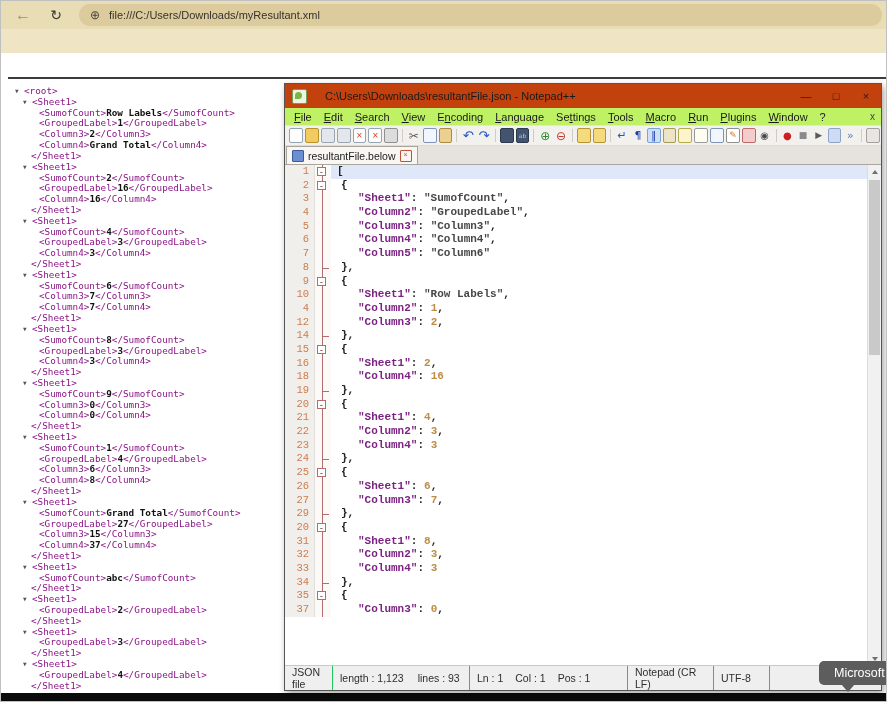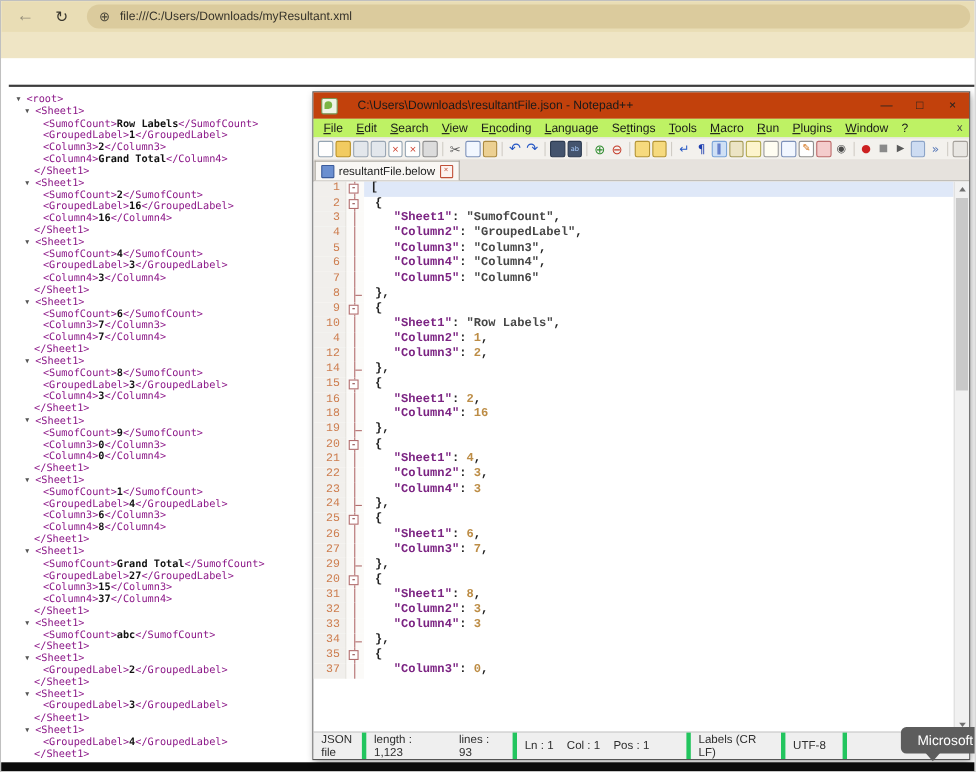--- a/index.html
+++ b/index.html
@@ -82,21 +82,21 @@
   .scroll{width:13px;flex:0 0 13px;background:#f1f1f1;border-left:1px solid #dcdcdc;position:relative;}
   .sc-up,.sc-dn{position:absolute;left:0;width:13px;height:13px;display:flex;align-items:center;justify-content:center;}
   .sc-up{top:0;}.sc-dn{bottom:0;}
   .sc-up::after{content:"";border:3px solid transparent;border-bottom:4px solid #707070;margin-bottom:3px;}
   .sc-dn::after{content:"";border:3px solid transparent;border-top:4px solid #707070;margin-top:3px;}
   .sc-th{position:absolute;left:1px;width:11px;top:15px;height:175px;background:#c9c9c9;}
 
   
   .statusbar{flex:0 0 20px;background:#efefef;border-top:1px solid #c9c9c9;display:flex;align-items:center;
              font-size:10.5px;color:#2e2e2e;box-sizing:border-box;}
-  .sb-sec{height:100%;display:flex;align-items:center;padding:0 7px;border-right:4px solid #22c55e;box-sizing:border-box;}
+  .sb-sec{height:100%;display:flex;align-items:center;padding:0 7px;border-right:1px solid #22c55e;box-sizing:border-box;}
   .sb-doctype{flex:0 0 48px;}
   .sb-lenlines{flex:0 0 137px;gap:14px;}
   .sb-caret{flex:0 0 158px;gap:12px;}
   .sb-eol{flex:0 0 86px;}
   .sb-enc{flex:0 0 56px;}
   .sb-rest{flex:1;border-right:none;}
 
   
   .blackbar{position:absolute;left:0;bottom:0;width:100%;height:8px;background:#0b0b0b;z-index:5;}
   .badge{position:absolute;left:818px;top:660px;width:85px;height:24px;background:#5d5d5d;border-radius:5px;
@@ -518,21 +518,21 @@
       <span class="sb-sec sb-doctype">JSON file</span>
       <span class="sb-sec sb-lenlines">
         <span>length : 1,123</span>
         <span>lines : 93</span>
       </span>
       <span class="sb-sec sb-caret">
         <span>Ln : 1</span>
         <span>Col : 1</span>
         <span>Pos : 1</span>
       </span>
-      <span class="sb-sec sb-eol">Labels (CR LF)</span>
+      <span class="sb-sec sb-eol">Notepad (CR LF)</span>
       <span class="sb-sec sb-enc">UTF-8</span>
       <span class="sb-sec sb-rest"></span>
     </div>
   </div>
 
   <div class="blackbar"></div>
   <div class="badge">Microsoft</div>
 
 </div>
 

